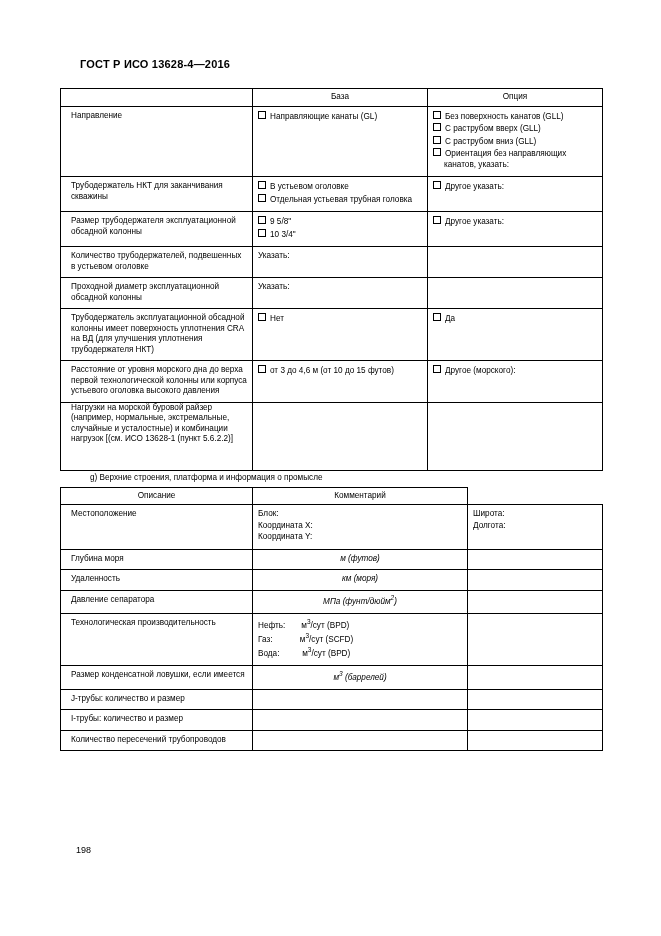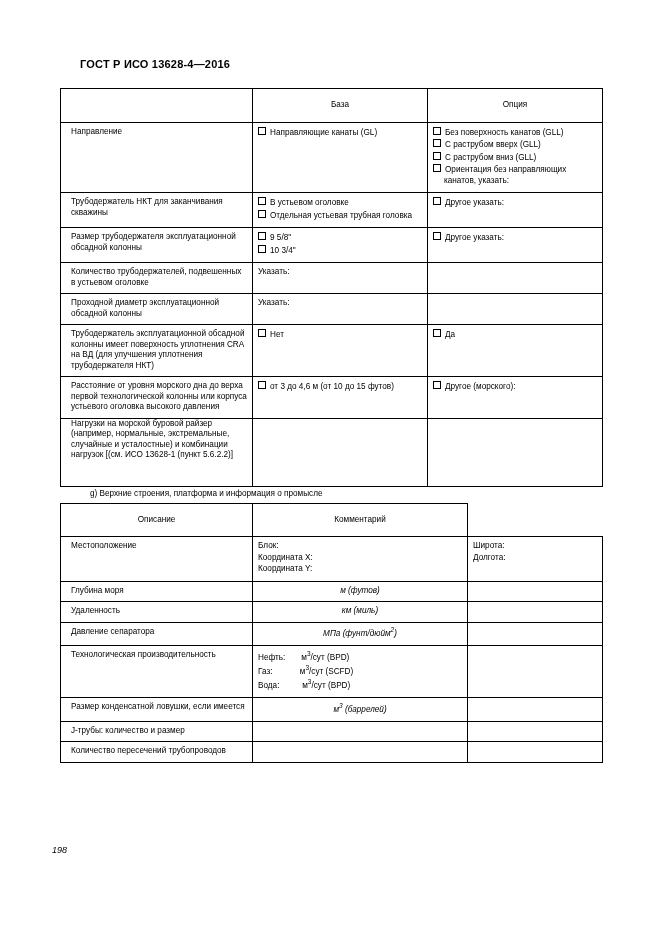--- a/index.html
+++ b/index.html
@@ -46,21 +46,21 @@
     vertical-align: top;
     padding: 4px 5px 5px 5px;
     font-size: 8.2px;
     line-height: 1.28;
     font-weight: normal;
   }
   table.doc th {
     text-align: center;
     font-weight: normal;
     font-size: 8.2px;
-    padding: 11px 4px;
+    padding: 3px 4px;
   }
   .cell-indent {
     padding-left: 10px !important;
   }
   .cb {
     display: inline-block;
     width: 6px;
     height: 6px;
     border: 1px solid #000000;
     margin-right: 4px;
@@ -80,24 +80,23 @@
   .sub-head {
     font-size: 8.2px;
     margin: 2px 0 5px 30px;
   }
   .center {
     text-align: center;
     font-style: italic;
   }
   .pagenum {
     position: absolute;
-    left: 52px;
+    left: 76px;
     top: 845px;
     font-size: 9px;
-    font-style: italic;
   }
   sup { font-size: 6.5px; vertical-align: super; }
 </style>
 </head>
 <body>
 
 <div class="page">
 
   <div class="header-title">ГОСТ Р ИСО 13628-4—2016</div>
 
@@ -229,21 +228,21 @@
         </tr>
 
         <tr>
           <td class="cell-indent">Глубина моря</td>
           <td class="center">м (футов)</td>
           <td></td>
         </tr>
 
         <tr>
           <td class="cell-indent">Удаленность</td>
-          <td class="center">км (миль)</td>
+          <td class="center">км (моря)</td>
           <td></td>
         </tr>
 
         <tr>
           <td class="cell-indent">Давление сепаратора</td>
           <td class="center">
             <span>МПа (фунт/дюйм<sup>2</sup>)</span>
           </td>
           <td></td>
         </tr>
@@ -265,20 +264,25 @@
           </td>
           <td></td>
         </tr>
 
         <tr>
           <td class="cell-indent">J-трубы: количество и размер</td>
           <td></td>
           <td></td>
         </tr>
 
+        <tr>
+          <td class="cell-indent">I-трубы: количество и размер</td>
+          <td></td>
+          <td></td>
+        </tr>
 
         <tr>
           <td class="cell-indent">Количество пересечений трубопроводов</td>
           <td></td>
           <td></td>
         </tr>
 
       </tbody>
     </table>
 

